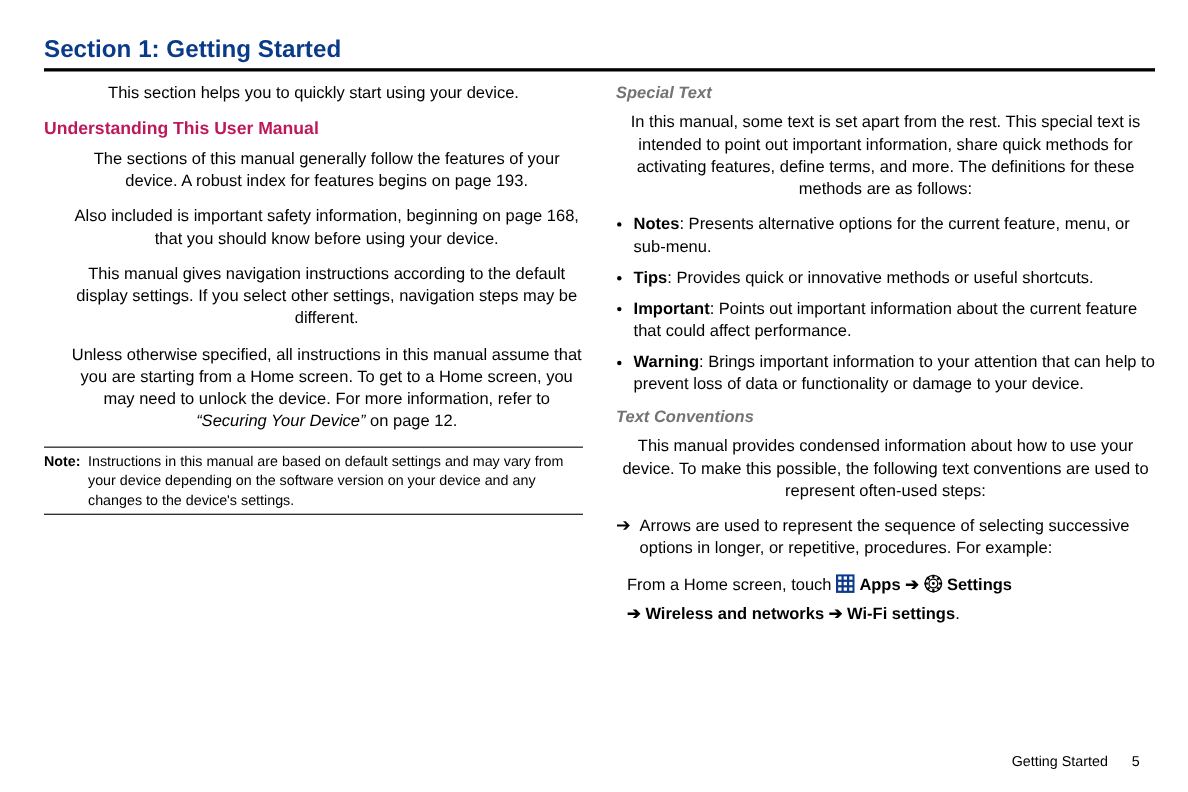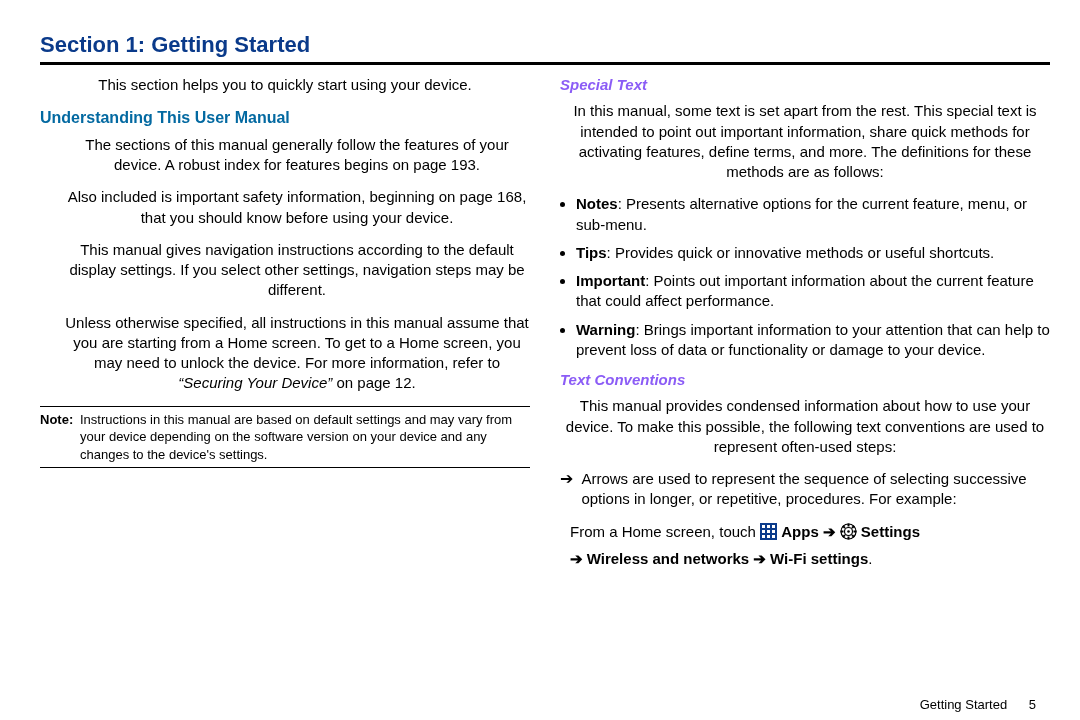--- a/index.html
+++ b/index.html
@@ -30,27 +30,27 @@
   .columns {
     display: flex;
     gap: 30px;
   }
   .col {
     flex: 1;
     font-size: 15px;
     line-height: 1.35;
   }
   .h2 {
-    color: #0369a1;
+    color: #be185d;
     font-weight: bold;
     font-size: 16px;
     margin: 8px 0 6px 0;
   }
   .h3 {
-    color: #8b5cf6;
+    color: #737373;
     font-style: italic;
     font-weight: bold;
     font-size: 15px;
     margin: 0 0 6px 0;
   }
   p {
     margin: 0 0 12px 0;
     text-align: center;
   }
   .indent {
@@ -105,21 +105,21 @@
   }
   .icon {
     display: inline-block;
     vertical-align: -3px;
   }
   .bold {
     font-weight: bold;
   }
   .footer {
     position: absolute;
-    bottom: 8px;
+    bottom: 21px;
     right: 44px;
     font-size: 13px;
   }
   .footer .pn {
     margin-left: 18px;
   }
 </style>
 </head>
 <body>
 

